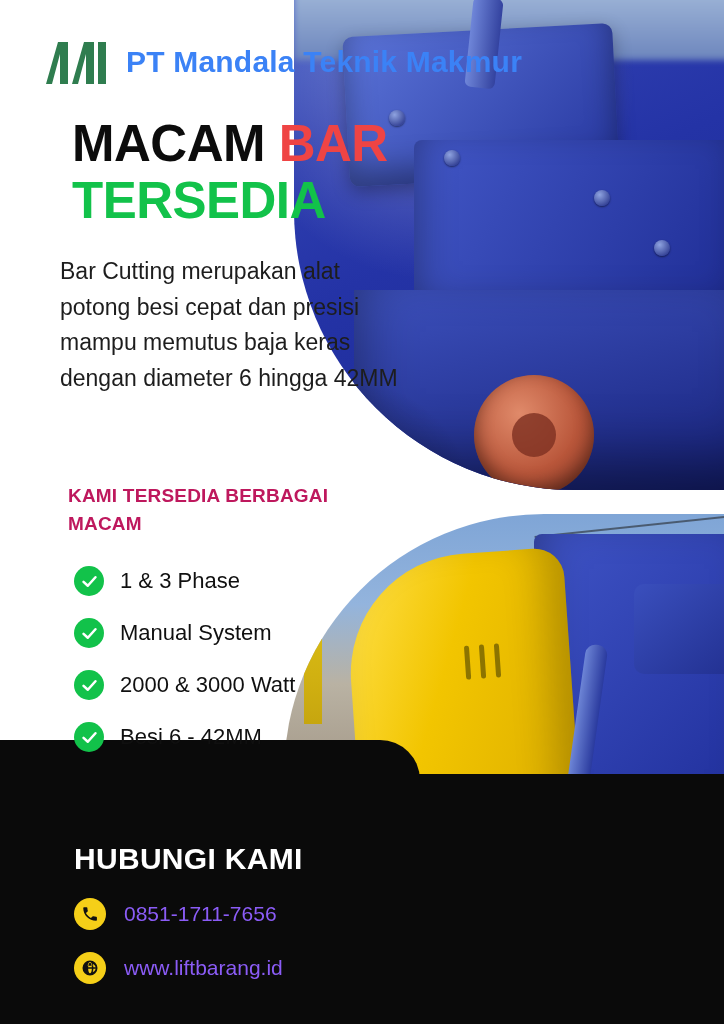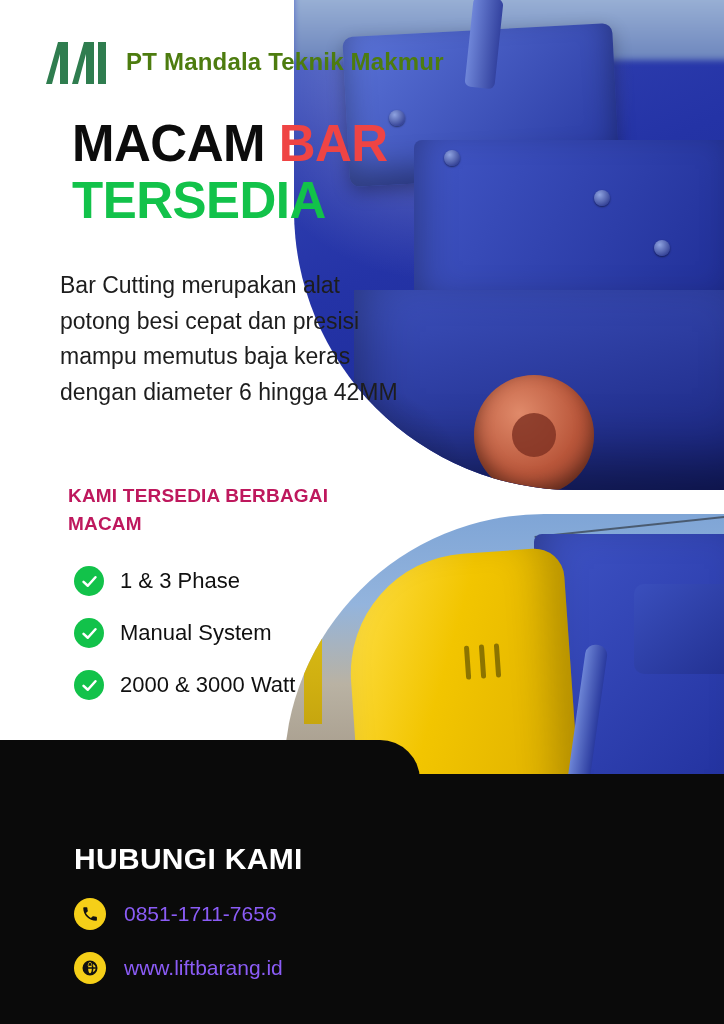--- a/index.html
+++ b/index.html
@@ -166,34 +166,34 @@
     border-top-right-radius: 40px;
   }
 
   
   .brand-row {
     position: absolute; left: 44px; top: 38px;
     display: flex; align-items: center; gap: 16px;
   }
   .logo { width: 66px; height: 48px; }
   .brand-name {
-    font-size: 24px; font-weight: bold; color: #4d7c0f;
+    font-size: 30px; font-weight: bold; color: #3b82f6;
     letter-spacing: .2px;
   }
 
   .headline {
     position: absolute; left: 72px; top: 115px; width: 430px;
     font-size: 51px; font-weight: bold; line-height: 1.12;
     color: #0c0c0c; letter-spacing: -0.5px;
   }
   .headline .hl-accent { color: #ef4444; }
   .headline .hl-line2 { color: #12c24a; display: block; }
 
   .desc {
-    position: absolute; left: 60px; top: 268px; width: 350px;
+    position: absolute; left: 60px; top: 254px; width: 350px;
     font-size: 23px; line-height: 1.55; color: #1d1d1d;
   }
 
   .sub-title {
     position: absolute; left: 68px; top: 482px; width: 320px;
     font-size: 19px; font-weight: bold; color: #be185d; line-height: 1.45;
     letter-spacing: .2px;
   }
 
   .features {
@@ -305,20 +305,28 @@
       <span class="feature-label"> Manual System</span>
     </div>
     <div class="feature">
       <span class="check">
         <svg viewBox="0 0 20 20" aria-hidden="true">
             <path d="M3 10.5 L8 15 L17 5" stroke="#ffffff" stroke-width="3" fill="none" stroke-linecap="round" stroke-linejoin="round"></path>
           </svg>
       </span>
       <span class="feature-label">2000 &amp; 3000 Watt</span>
     </div>
+    <div class="feature">
+      <span class="check">
+        <svg viewBox="0 0 20 20" aria-hidden="true">
+            <path d="M3 10.5 L8 15 L17 5" stroke="#ffffff" stroke-width="3" fill="none" stroke-linecap="round" stroke-linejoin="round"></path>
+          </svg>
+      </span>
+      <span class="feature-label">Besi 6 - 42MM</span>
+    </div>
   </div>
 
   <h2 class="contact-title">HUBUNGI KAMI</h2>
   <div class="contact-list">
     <div class="contact-item">
       <span class="c-icon">
         <svg viewBox="0 0 24 24" aria-hidden="true">
             <path d="M6.6 10.8c1.4 2.8 3.8 5.2 6.6 6.6l2.2-2.2c.3-.3.7-.4 1.1-.3 1.2.4 2.4.6 3.7.6.6 0 1 .4 1 1V20c0 .6-.4 1-1 1C10.6 21 3 13.4 3 4c0-.6.4-1 1-1h3.5c.6 0 1 .4 1 1 0 1.3.2 2.5.6 3.7.1.4 0 .8-.3 1.1l-2.2 2z"></path>
           </svg>
       </span>

